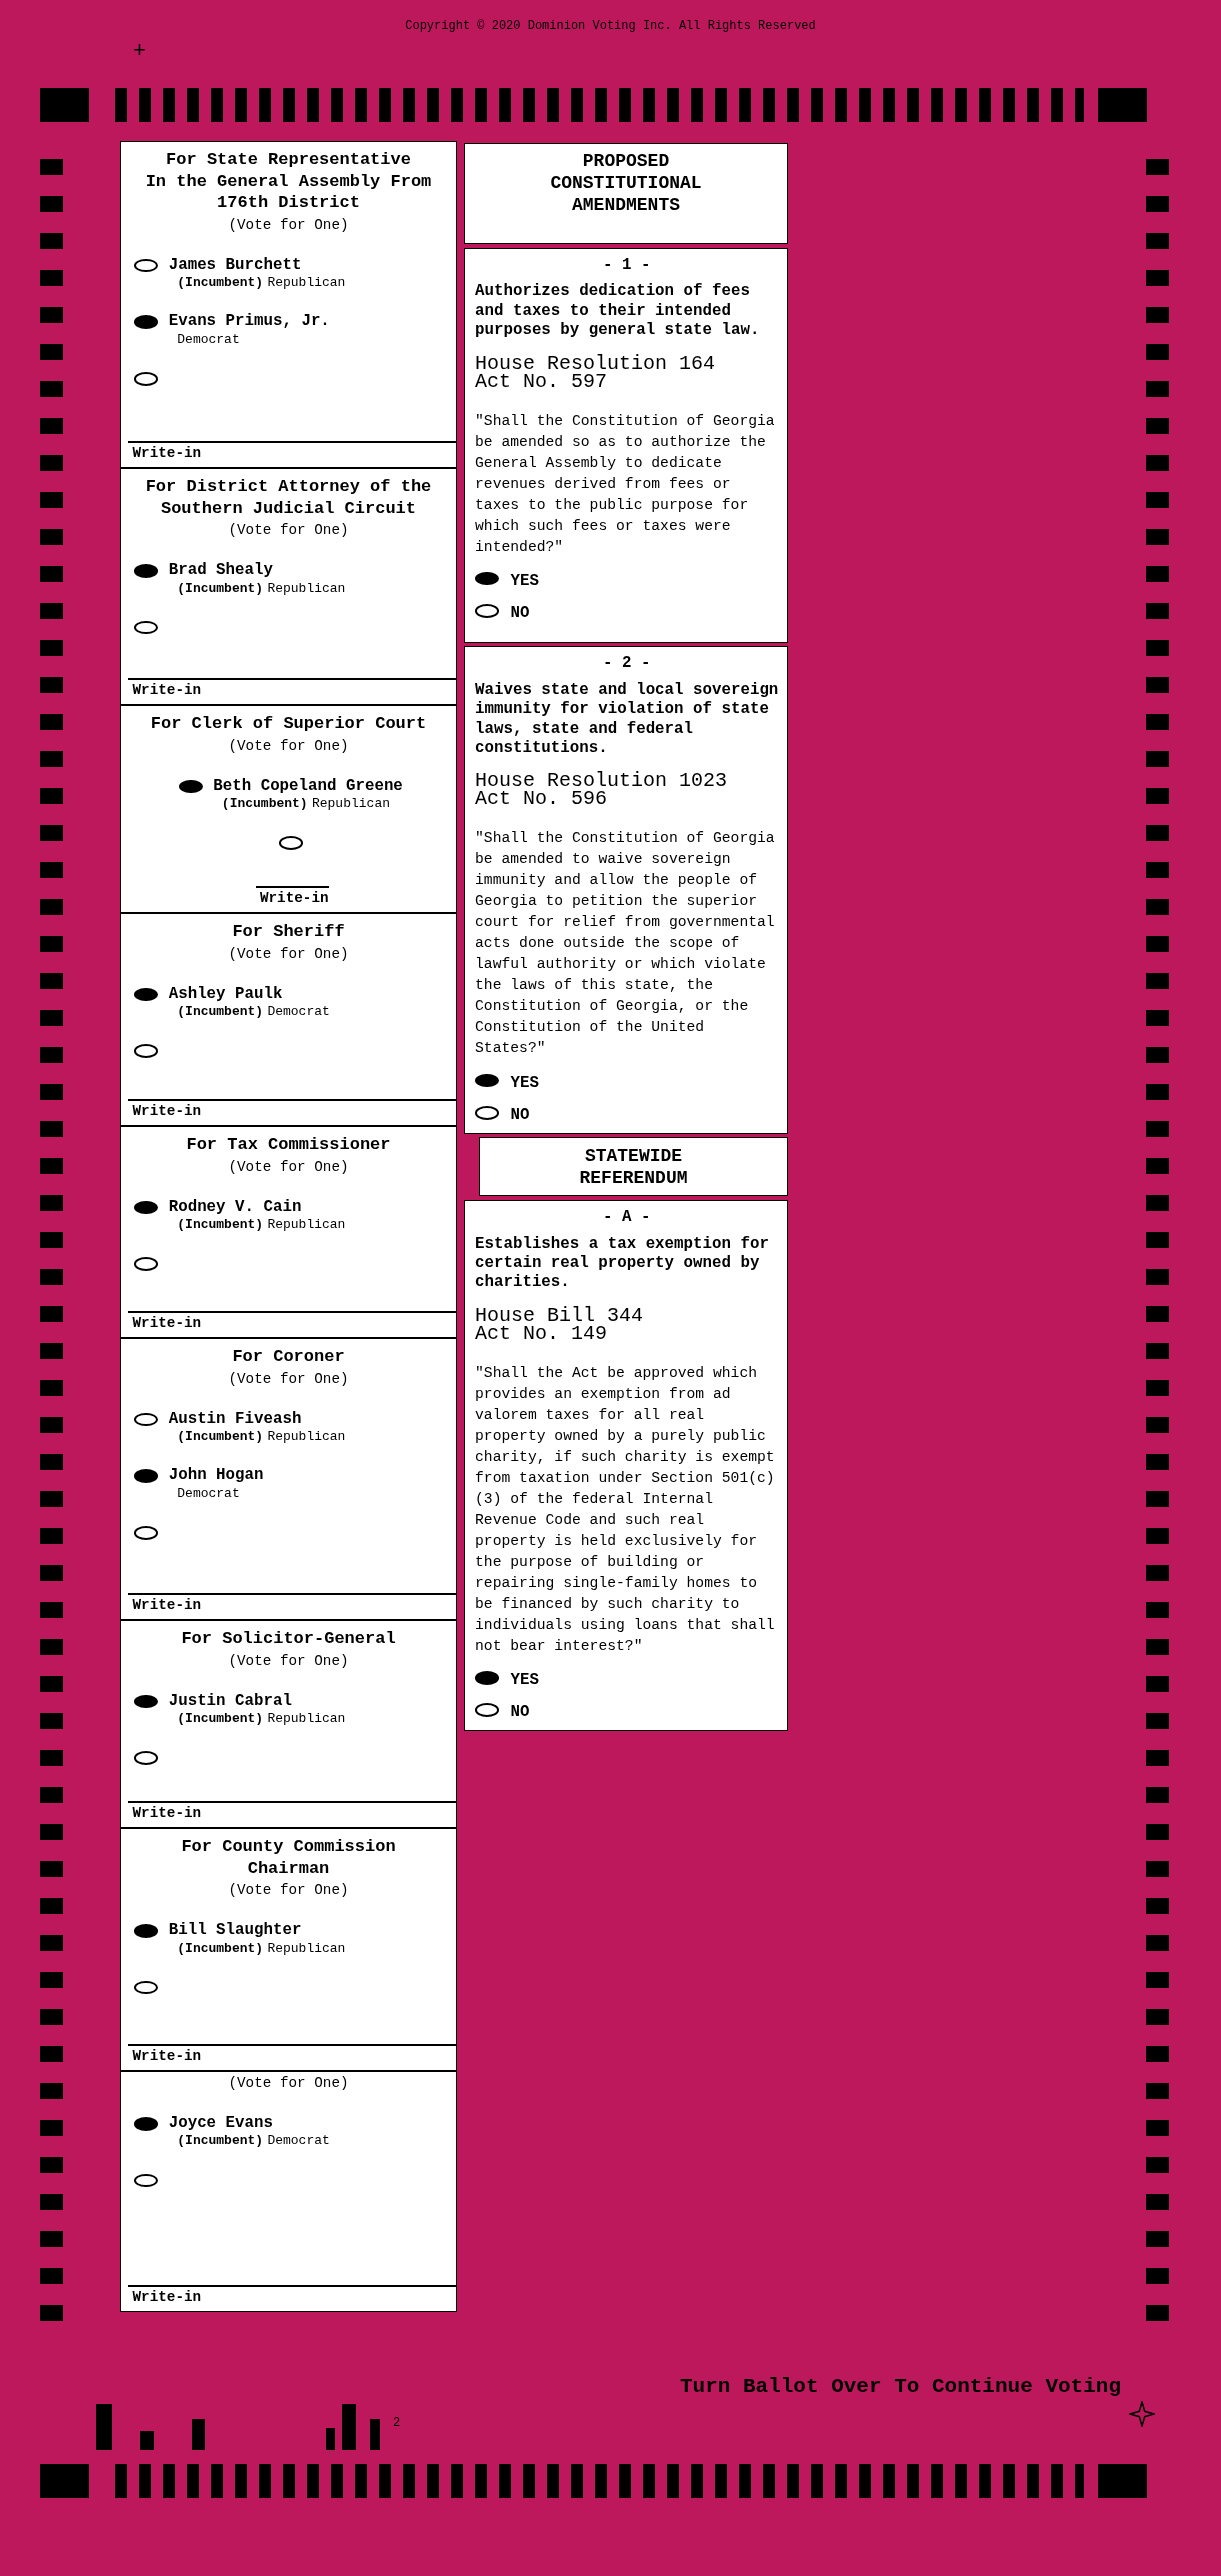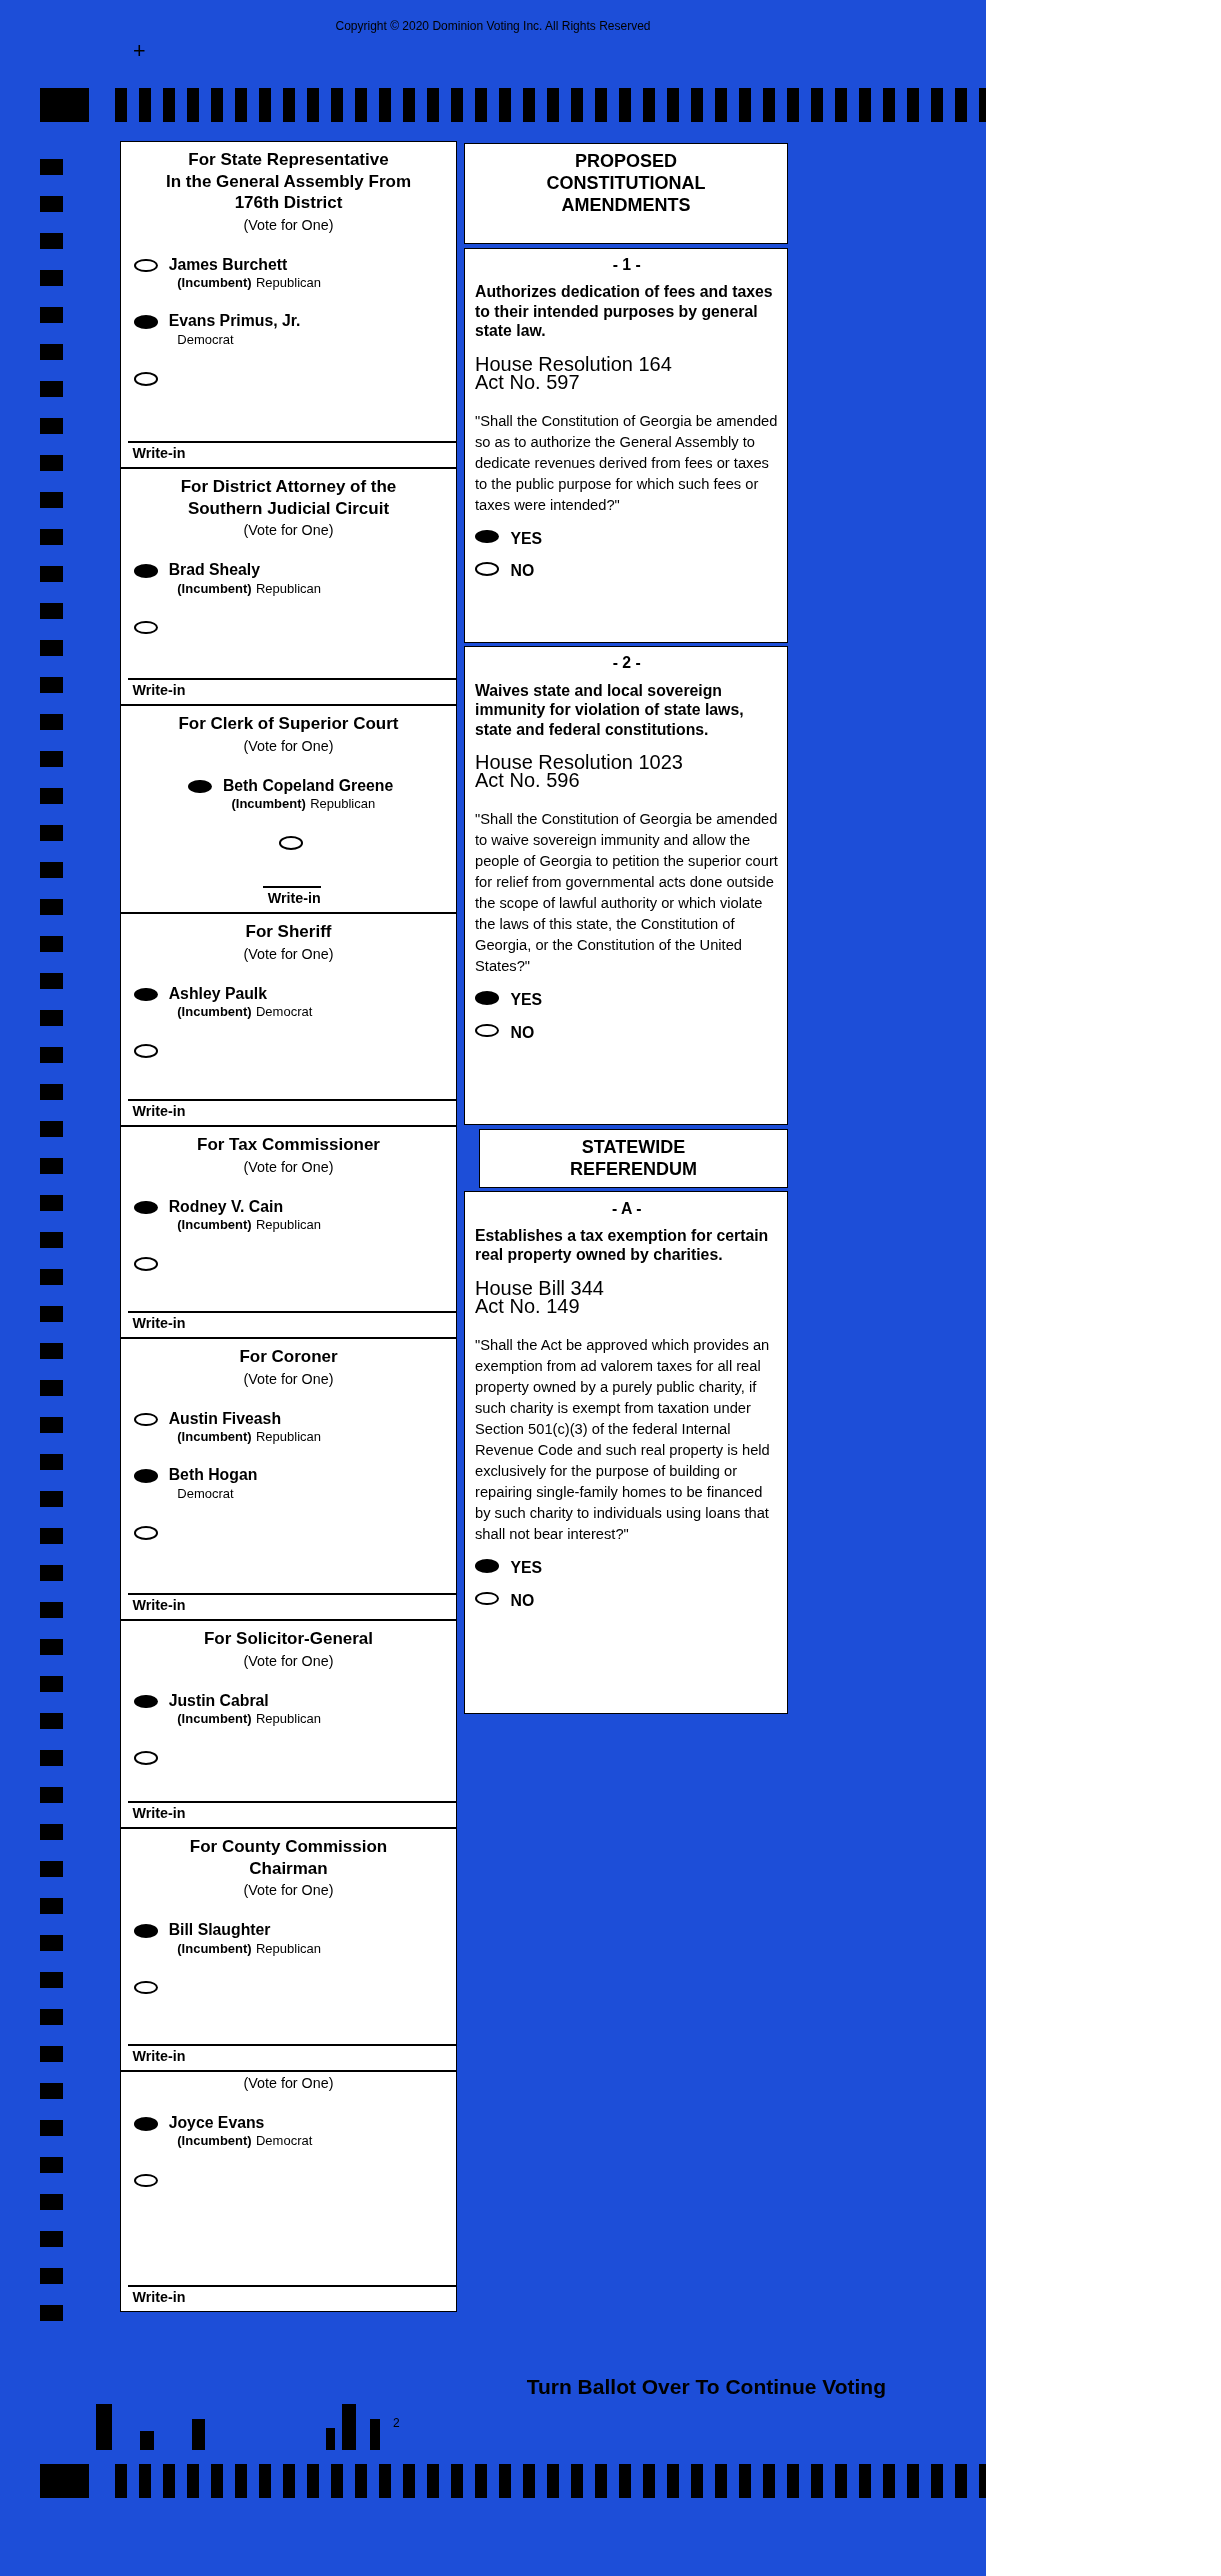--- a/index.html
+++ b/index.html
@@ -1,17 +1,17 @@
 <!DOCTYPE html>
 <html style="font-size:11.5px"><head>
 <meta charset="utf-8">
 <style>
   html,body{margin:0;padding:0;background:#fff;}
-  .ballot{position:relative;width:986px;height:2576px;background:#1d4ed8;
-          font-family:Liberation Sans, sans-serif;color:#000;overflow:hidden;}
+  .ballot{position:relative;width:1221px;height:2576px;background:#be185d;
+          font-family:Liberation Mono, monospace;color:#000;overflow:hidden;}
 
   .copyright{position:absolute;top:18.6px;left:0;width:100%;text-align:center;font-size:12px;}
   .plus-mark{position:absolute;left:133px;top:39px;font-size:21.5px;font-weight:400;}
 
   
   .timing-top,.timing-bottom{position:absolute;left:40px;width:1107px;height:34px;}
   .timing-top{top:88px;}
   .timing-bottom{top:2464px;}
   .tblock{position:absolute;top:0;width:49px;height:100%;background:#000;}
   .tleft{left:0;}
@@ -217,21 +217,21 @@
         <div class="cand-row">
           <span class="bubble"></span>
           <span class="cand-text">
             <span class="cand-name">Austin Fiveash</span>
             <span class="cand-detail"><b>(Incumbent)</b><span>Republican</span></span>
           </span>
         </div>
         <div class="cand-row">
           <span class="bubble filled"></span>
           <span class="cand-text">
-            <span class="cand-name">Beth Hogan</span>
+            <span class="cand-name">John Hogan</span>
             <span class="cand-detail"><span>Democrat</span></span>
           </span>
         </div>
         <div class="cand-row">
           <span class="bubble"></span>
         </div>
         <div class="writein">
           <div class="writein-line"></div>
           <div class="writein-label">Write-in</div>
         </div>

